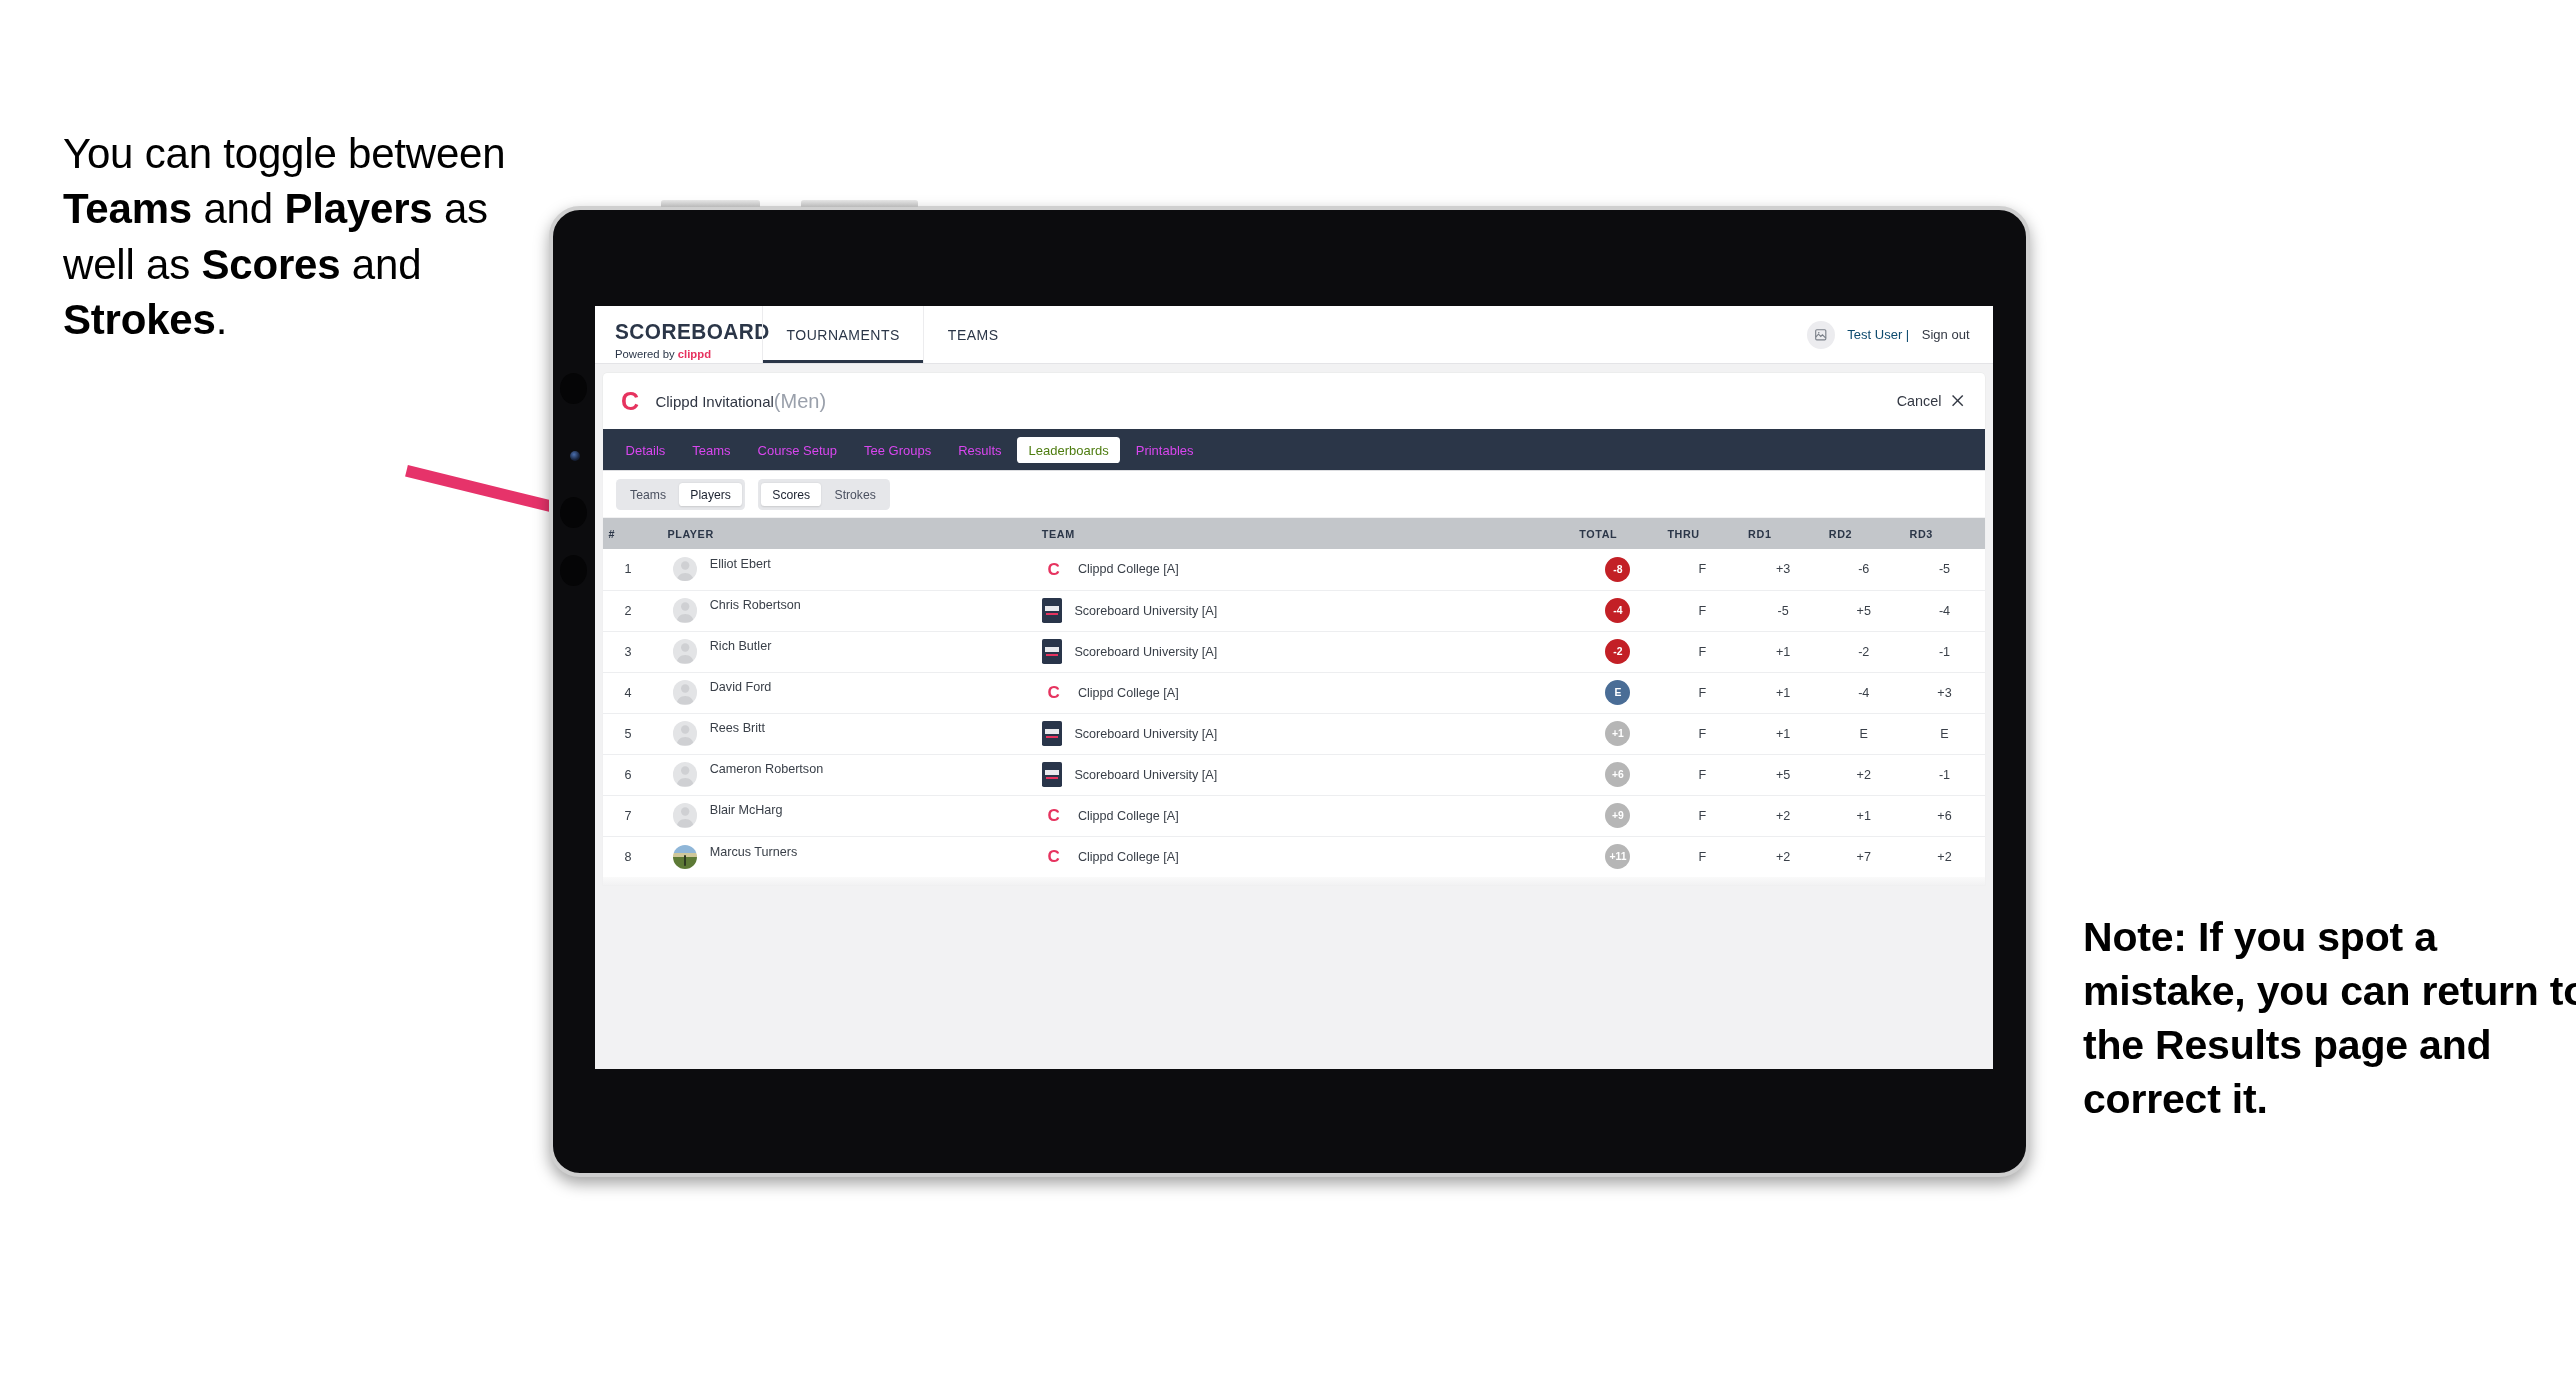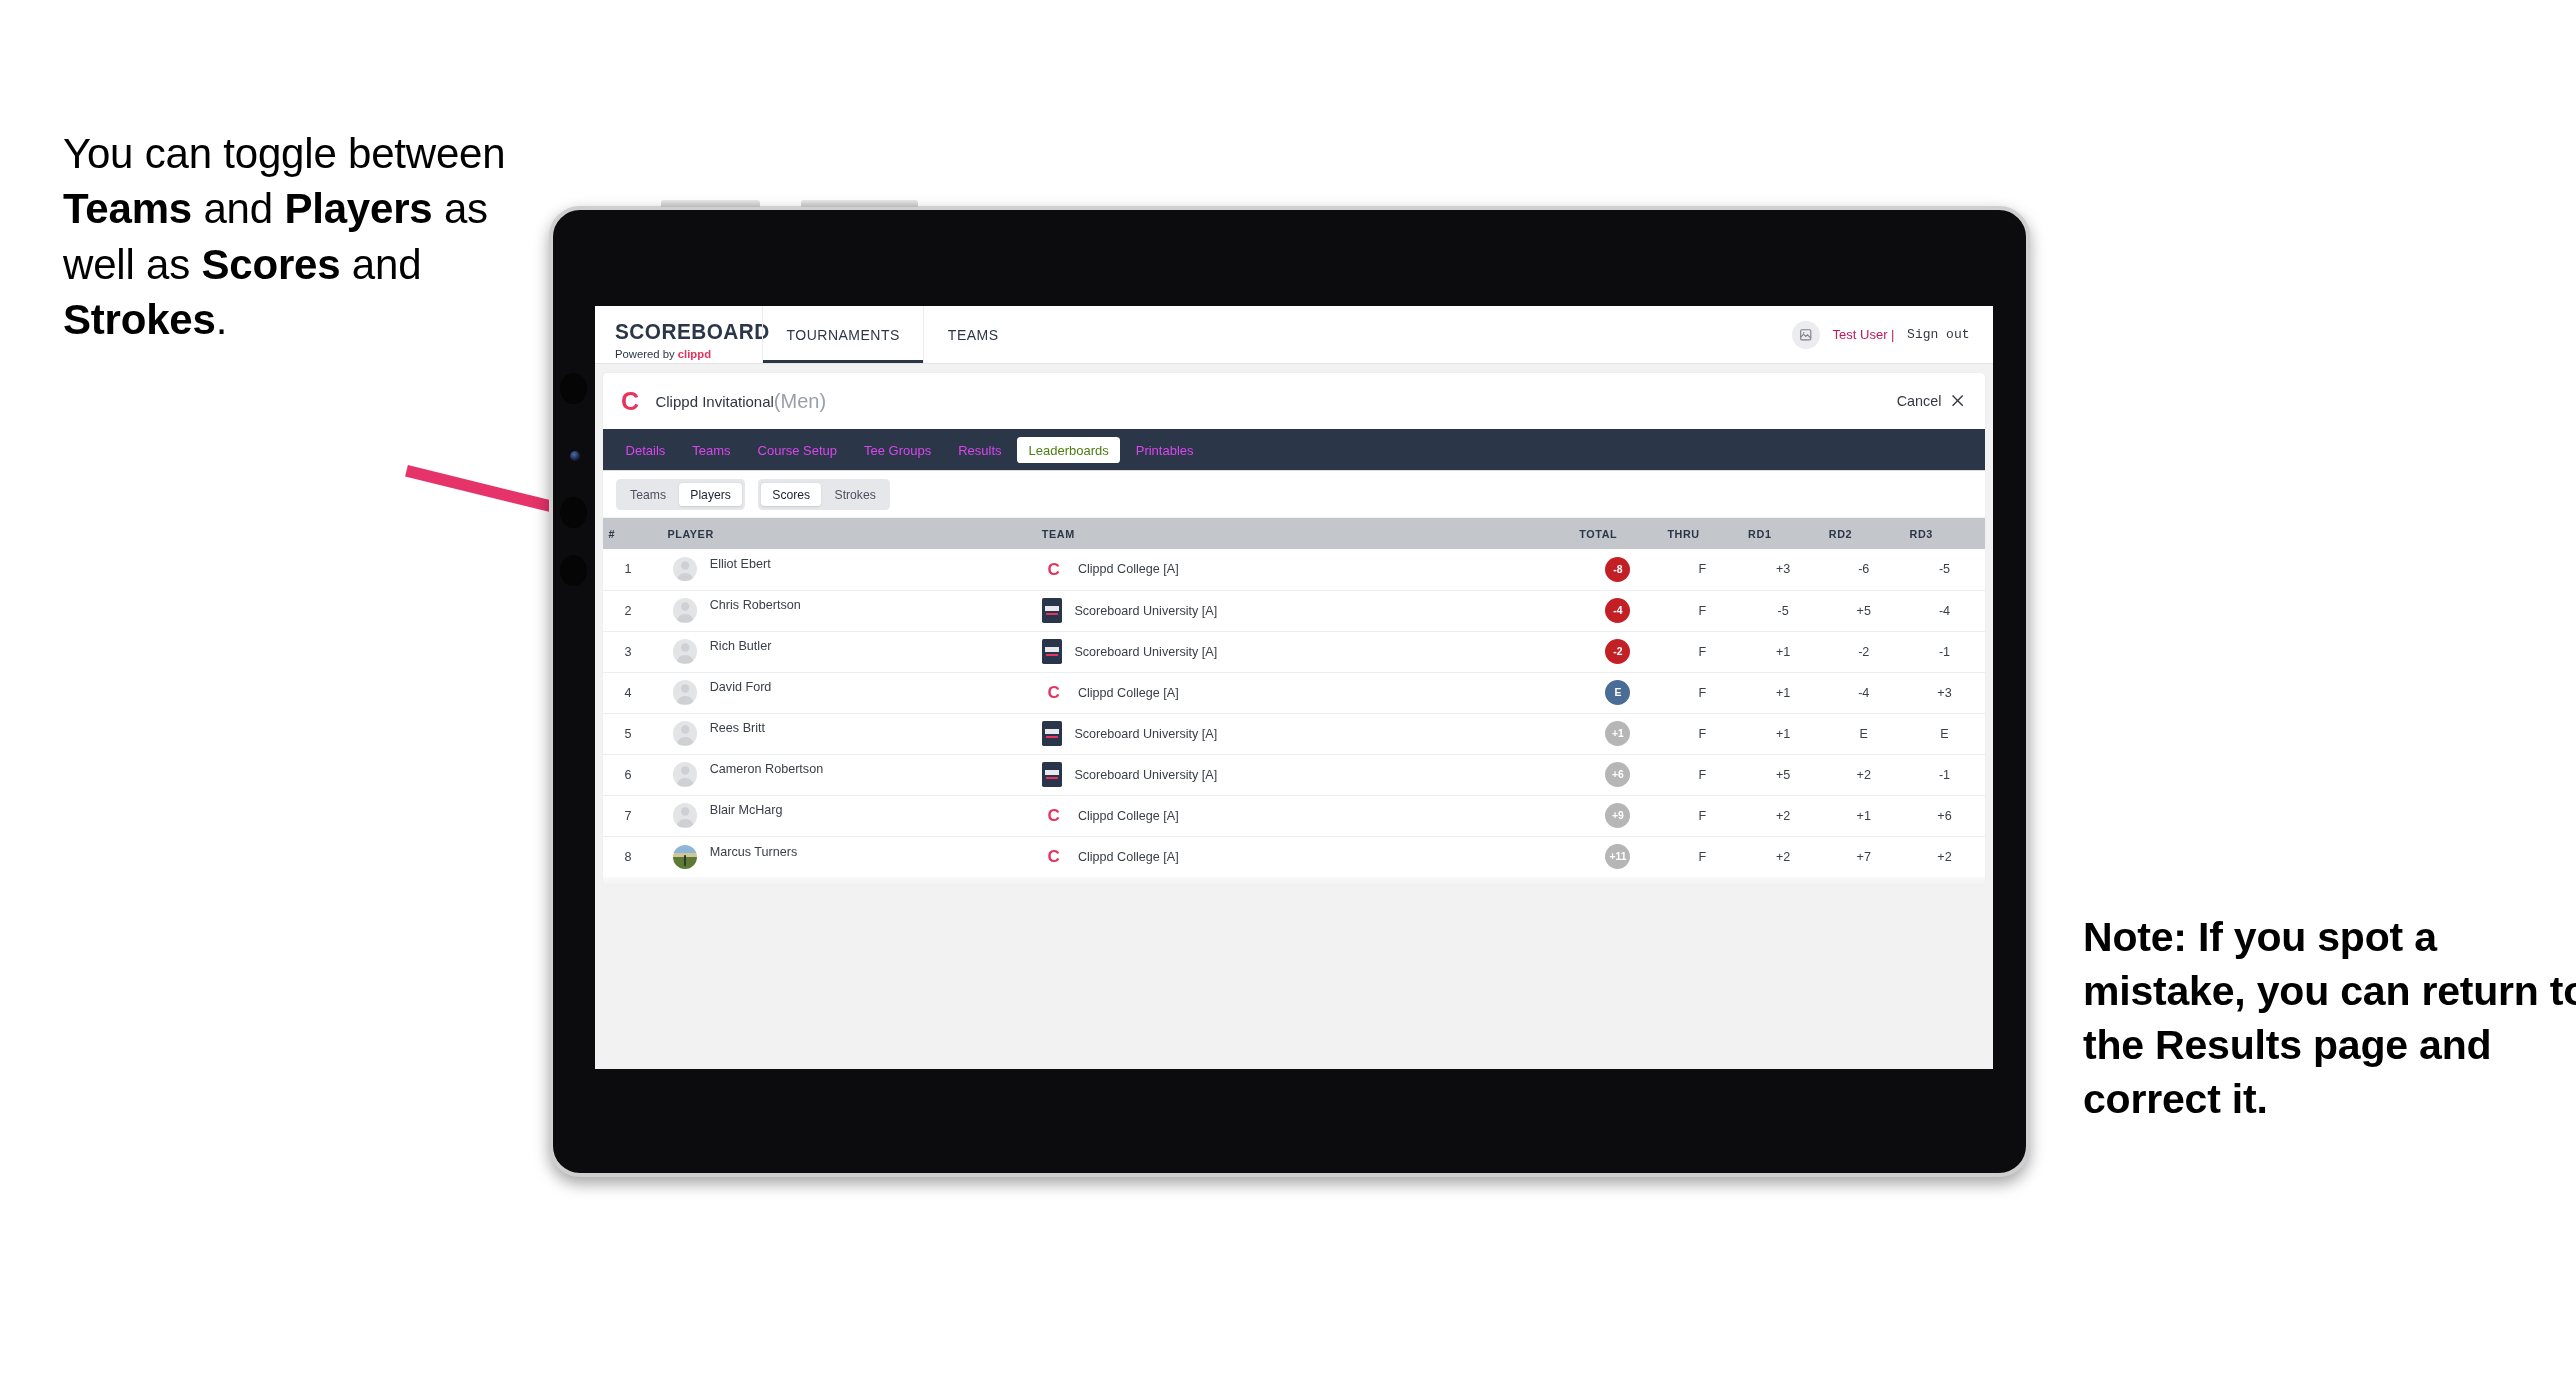--- a/index.html
+++ b/index.html
@@ -102,22 +102,22 @@
     height: 2.7px; background: #2b3648;
   }
   .appbar-right {
     margin-left: auto; display: flex; align-items: center;
     padding-right: 23.5px; gap: 12.6px;
   }
   .avatar-ph {
     width: 28px; height: 28px; border-radius: 50%;
     background: #ececef; display: flex; align-items: center; justify-content: center;
   }
-  .user-text { font-size: 13px; color: #be185d; }
-  .signout { font-size: 13px; color: #333843; cursor: pointer; font-family: Liberation Mono, monospace; }
+  .user-text { font-size: 13px; color: #0c4a6e; }
+  .signout { font-size: 13px; color: #333843; cursor: pointer; }
 
   
   .tcard {
     margin: 9px 8.1px 0 8.1px;
     background: #fff;
     border-radius: 4.5px 4.5px 0 0;
     height: 56px;
     display: flex; align-items: center;
     padding: 0 20px 0 18px;
     box-shadow: 0 0 0 0.9px #eceded;

